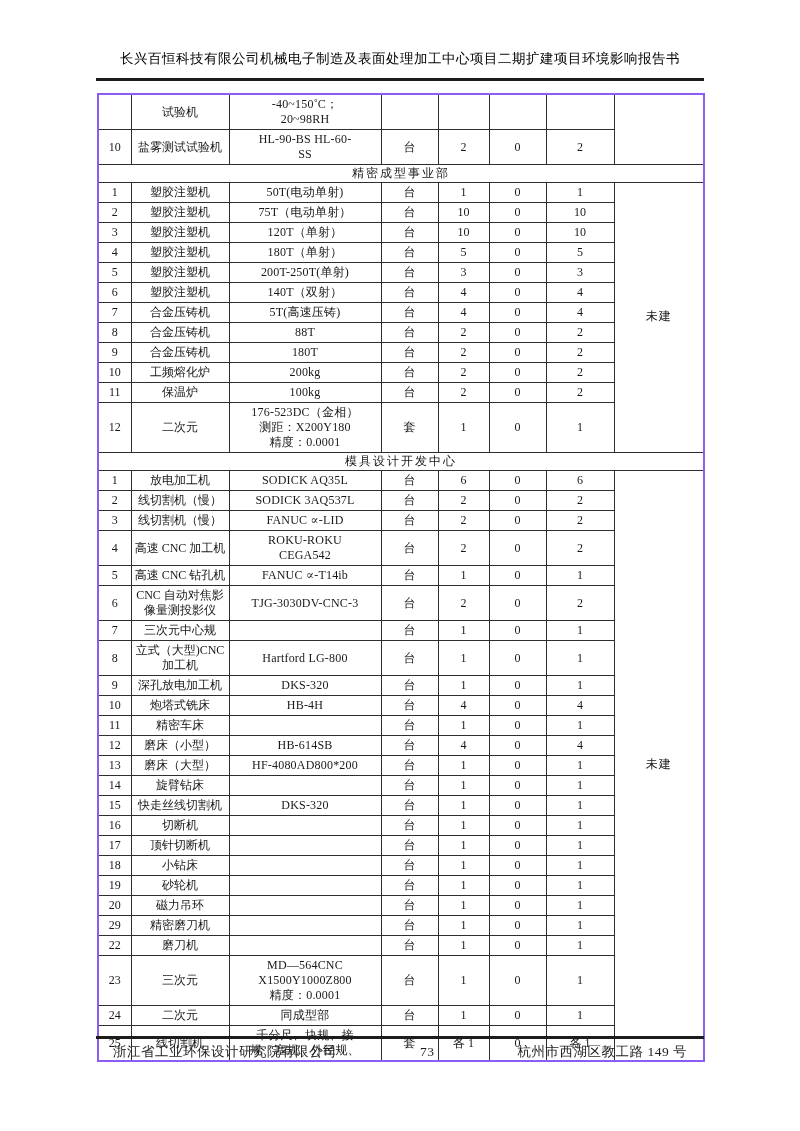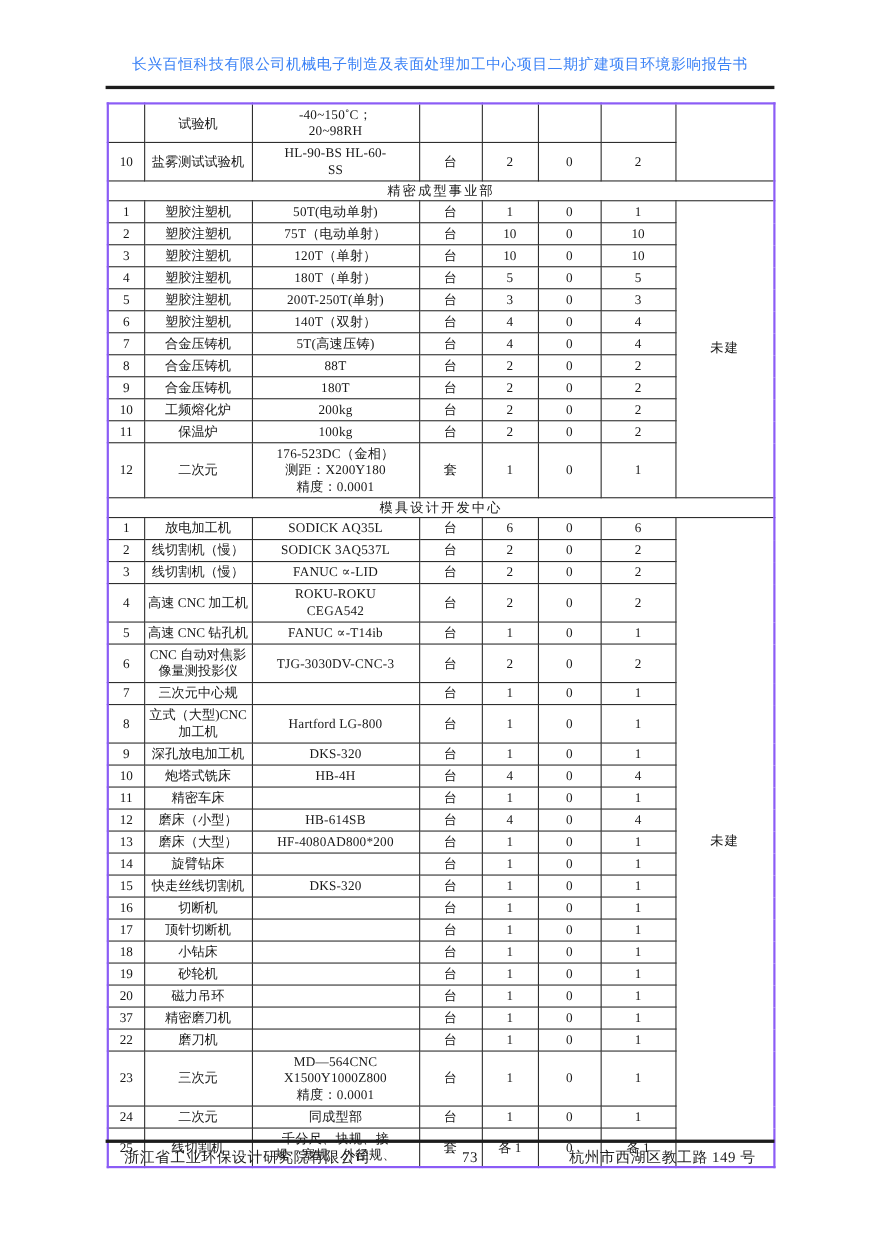--- a/index.html
+++ b/index.html
@@ -5,21 +5,21 @@
   * { margin:0; padding:0; box-sizing:border-box; }
   html,body { background:#ffffff; }
   body {
     width:800px; height:1131px; position:relative;
     font-family:"Liberation Serif","DejaVu Serif",serif;
     color:#141414;
     -webkit-font-smoothing:antialiased;
   }
   .page-header-title {
     position:absolute; top:50px; left:0; width:100%;
-    text-align:center; font-size:13.5px; letter-spacing:0.5px; color:#3b82f6;
+    text-align:center; font-size:13.5px; letter-spacing:0.5px; color:#000000;
   }
   .header-rule {
     position:absolute; top:78px; left:96px; width:608px; height:3px;
     background:#1c1c1c;
   }
   table.equip {
     position:absolute; top:93px; left:97px; width:606px;
     border-collapse:collapse; table-layout:fixed;
     font-size:12px; color:#181818;
     border:2px solid #8b5cf6;
@@ -377,21 +377,21 @@
       <tr>
         <td>20</td>
         <td class="name-left">磁力吊环</td>
         <td class="model"></td>
         <td>台</td>
         <td>1</td>
         <td>0</td>
         <td>1</td>
       </tr>
       <tr>
-        <td>37</td>
+        <td>29</td>
         <td class="name-left">精密磨刀机</td>
         <td class="model"></td>
         <td>台</td>
         <td>1</td>
         <td>0</td>
         <td>1</td>
       </tr>
       <tr>
         <td>22</td>
         <td class="name-left">磨刀机</td>

